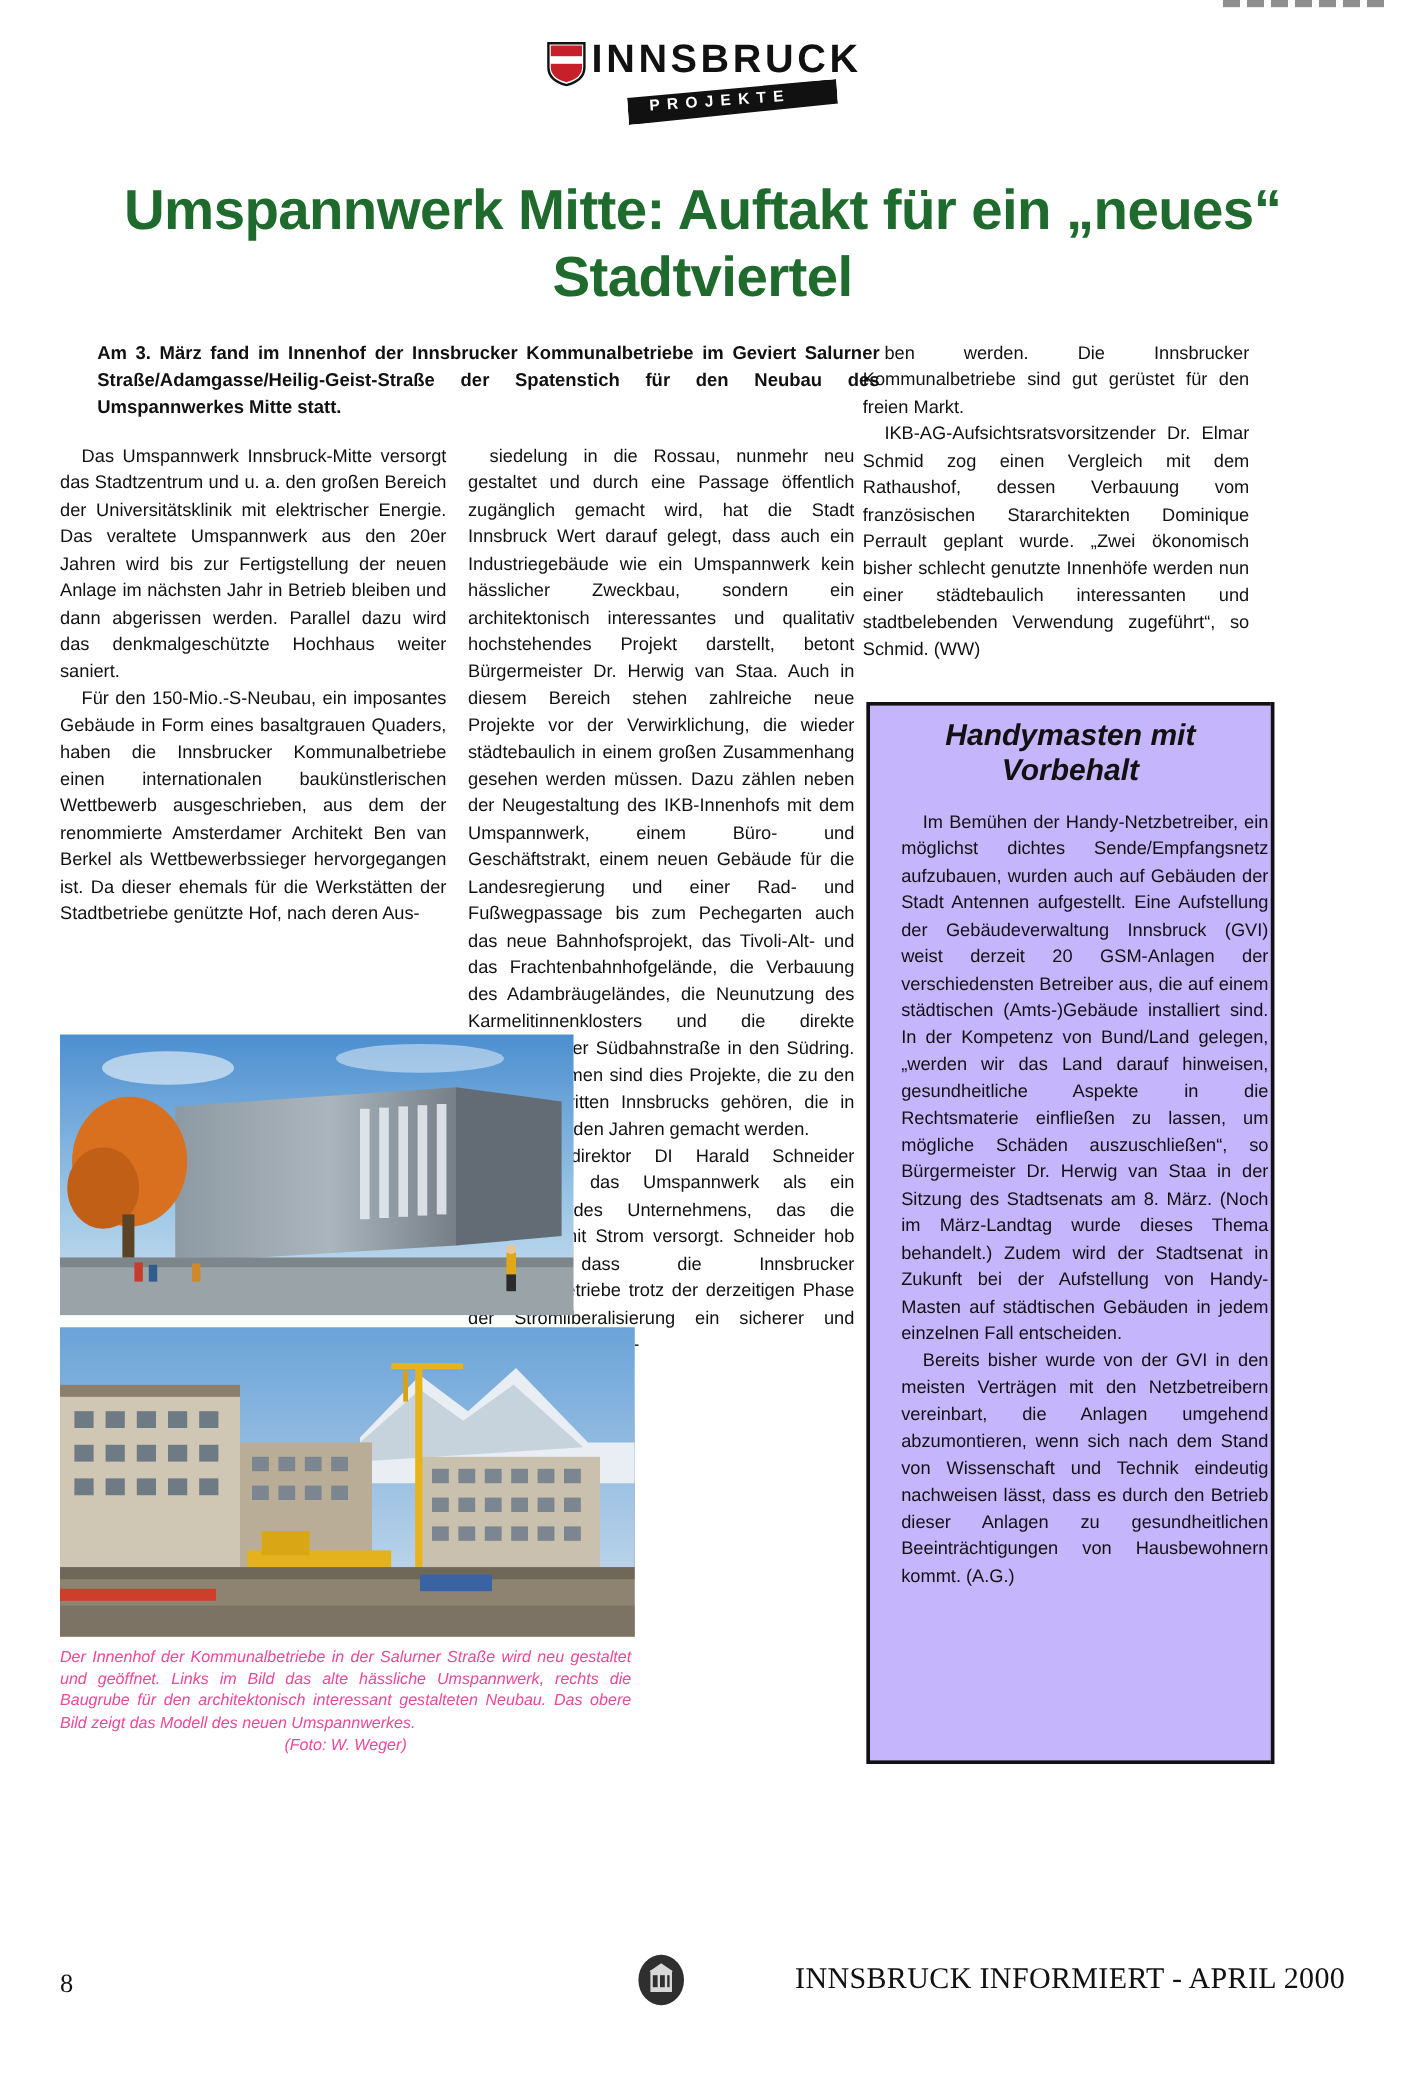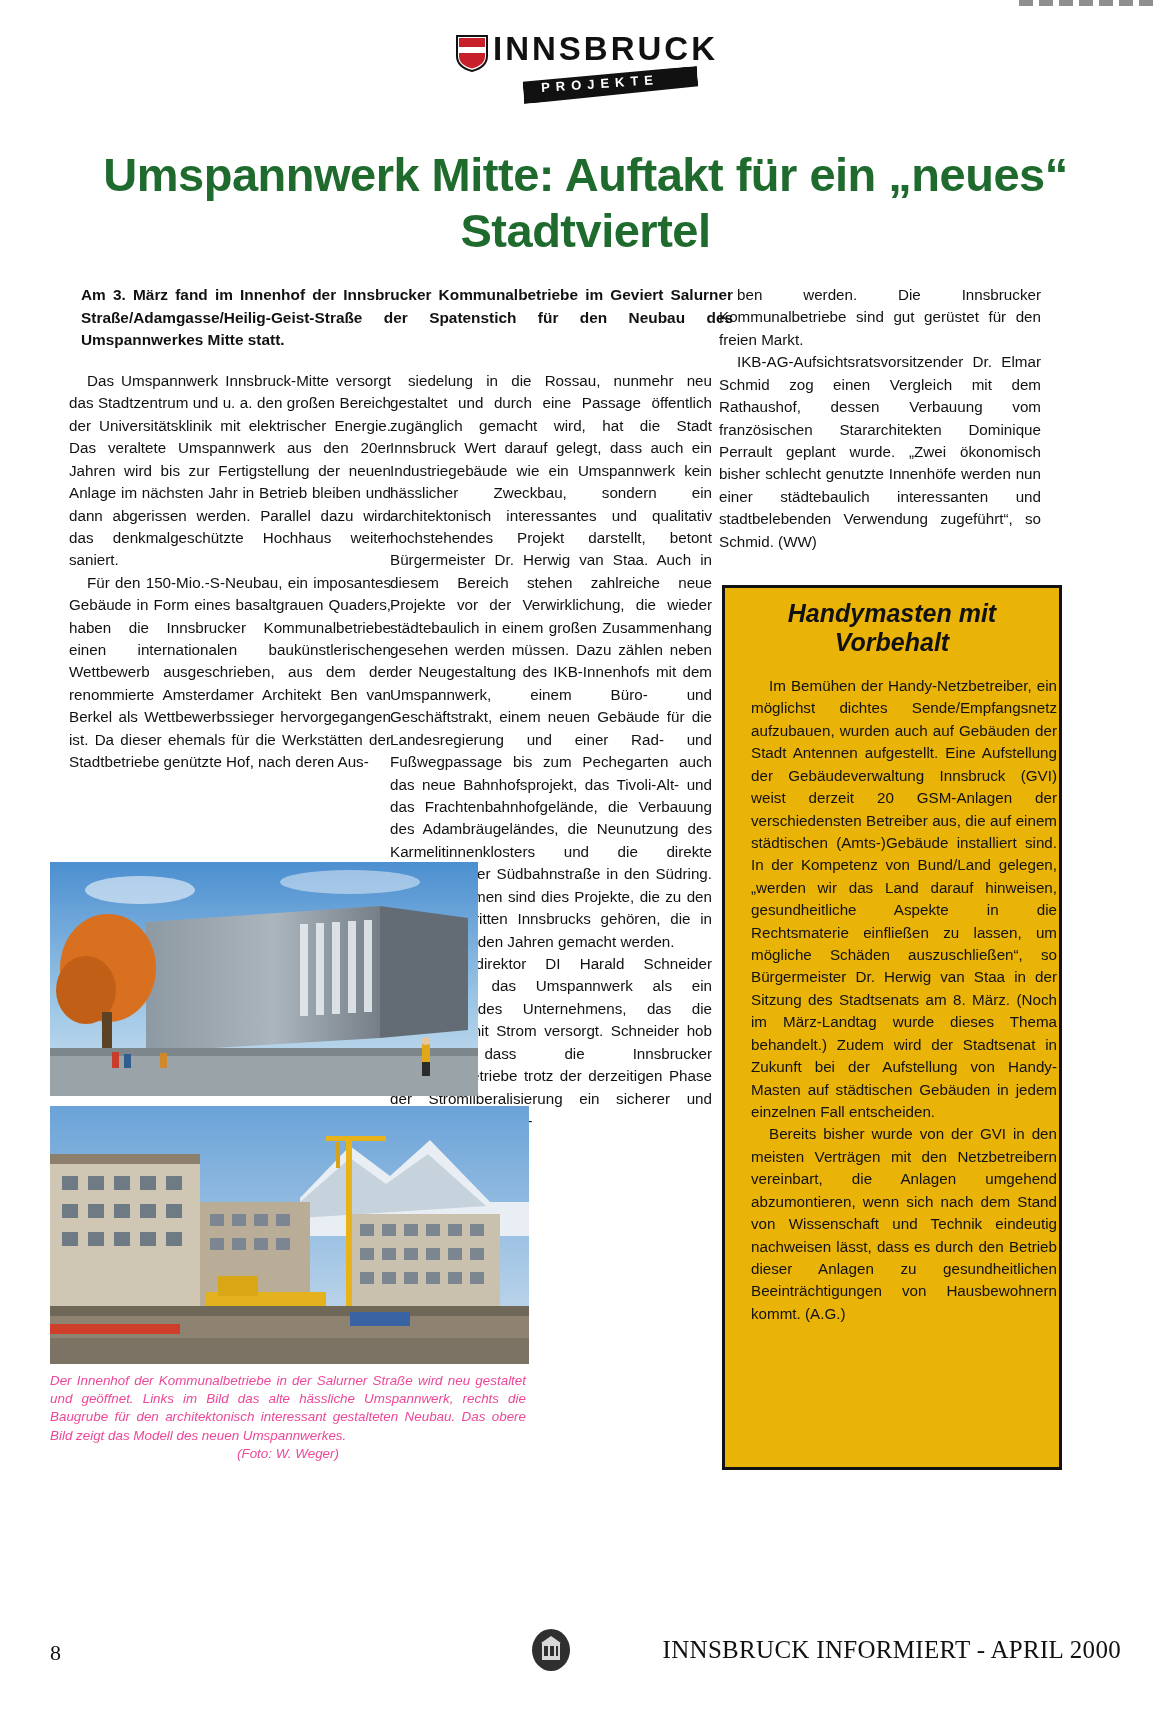--- a/index.html
+++ b/index.html
@@ -105,21 +105,21 @@
     position: absolute;
     font-size: 15.2px;
     line-height: 1.475;
     text-align: justify;
     font-family: "Liberation Sans", sans-serif;
     color: #111;
   }
   .col p { margin: 0; text-indent: 18px; }
   .col p.first { text-indent: 18px; }
 
-  #col1 { left: 50px; top: 370px; width: 322px; margin-left: 19px; }
+  #col1 { left: 50px; top: 370px; width: 322px; }
   #col2 { left: 390px; top: 370px; width: 322px; }
   #col3 { left: 719px; top: 284px; width: 322px; }
 
   
   .photo {
     position: absolute;
     overflow: hidden;
   }
   #photo-top {
     left: 50px;
@@ -154,21 +154,21 @@
     font-style: italic;
   }
 
   
   #sidebar {
     position: absolute;
     left: 722px;
     top: 585px;
     width: 334px;
     height: 885px;
-    background: #eab308;
+    background: #c4b5fd;
     border-left: 3px solid #111;
     border-right: 3px solid #111;
   }
   #sidebar .rule-top {
     position: absolute;
     left: 0; top: 0; width: 100%; height: 3px; background: #111;
   }
   #sidebar .rule-bottom {
     position: absolute;
     left: 0; bottom: 0; width: 100%; height: 3px; background: #111;

